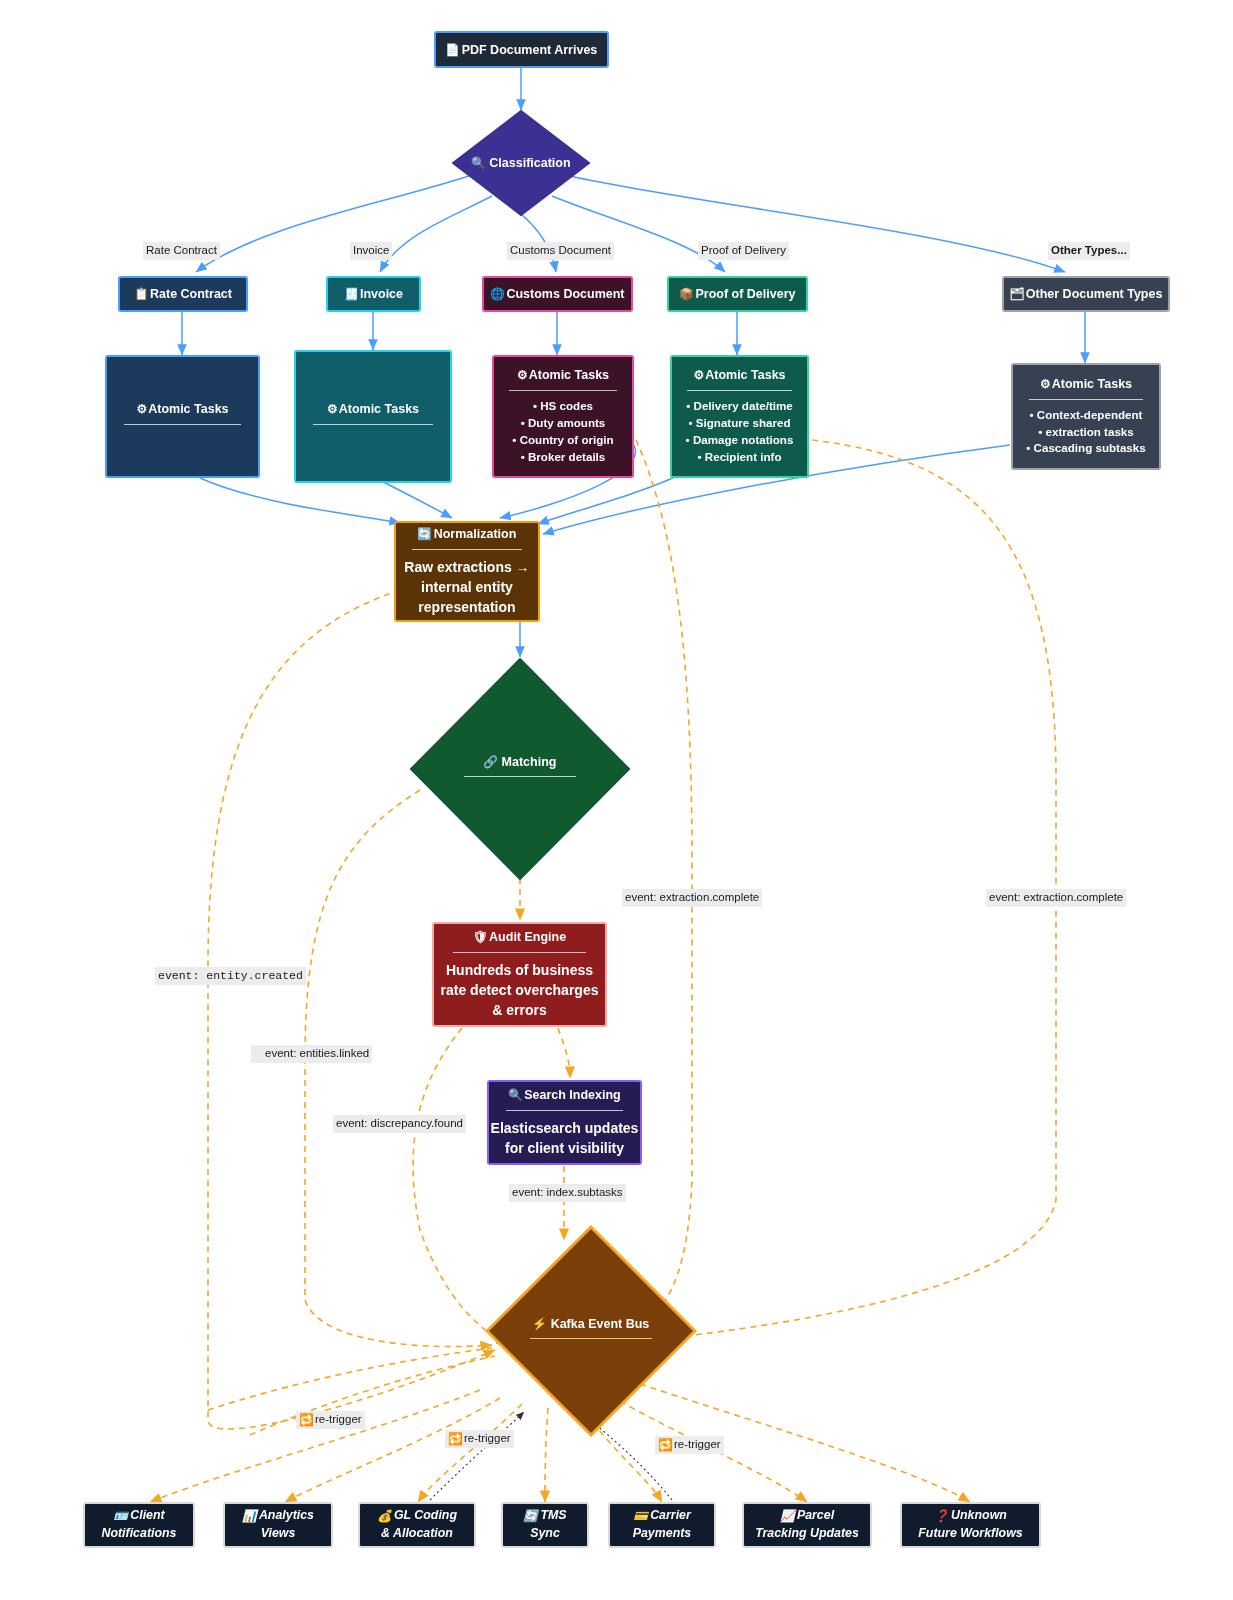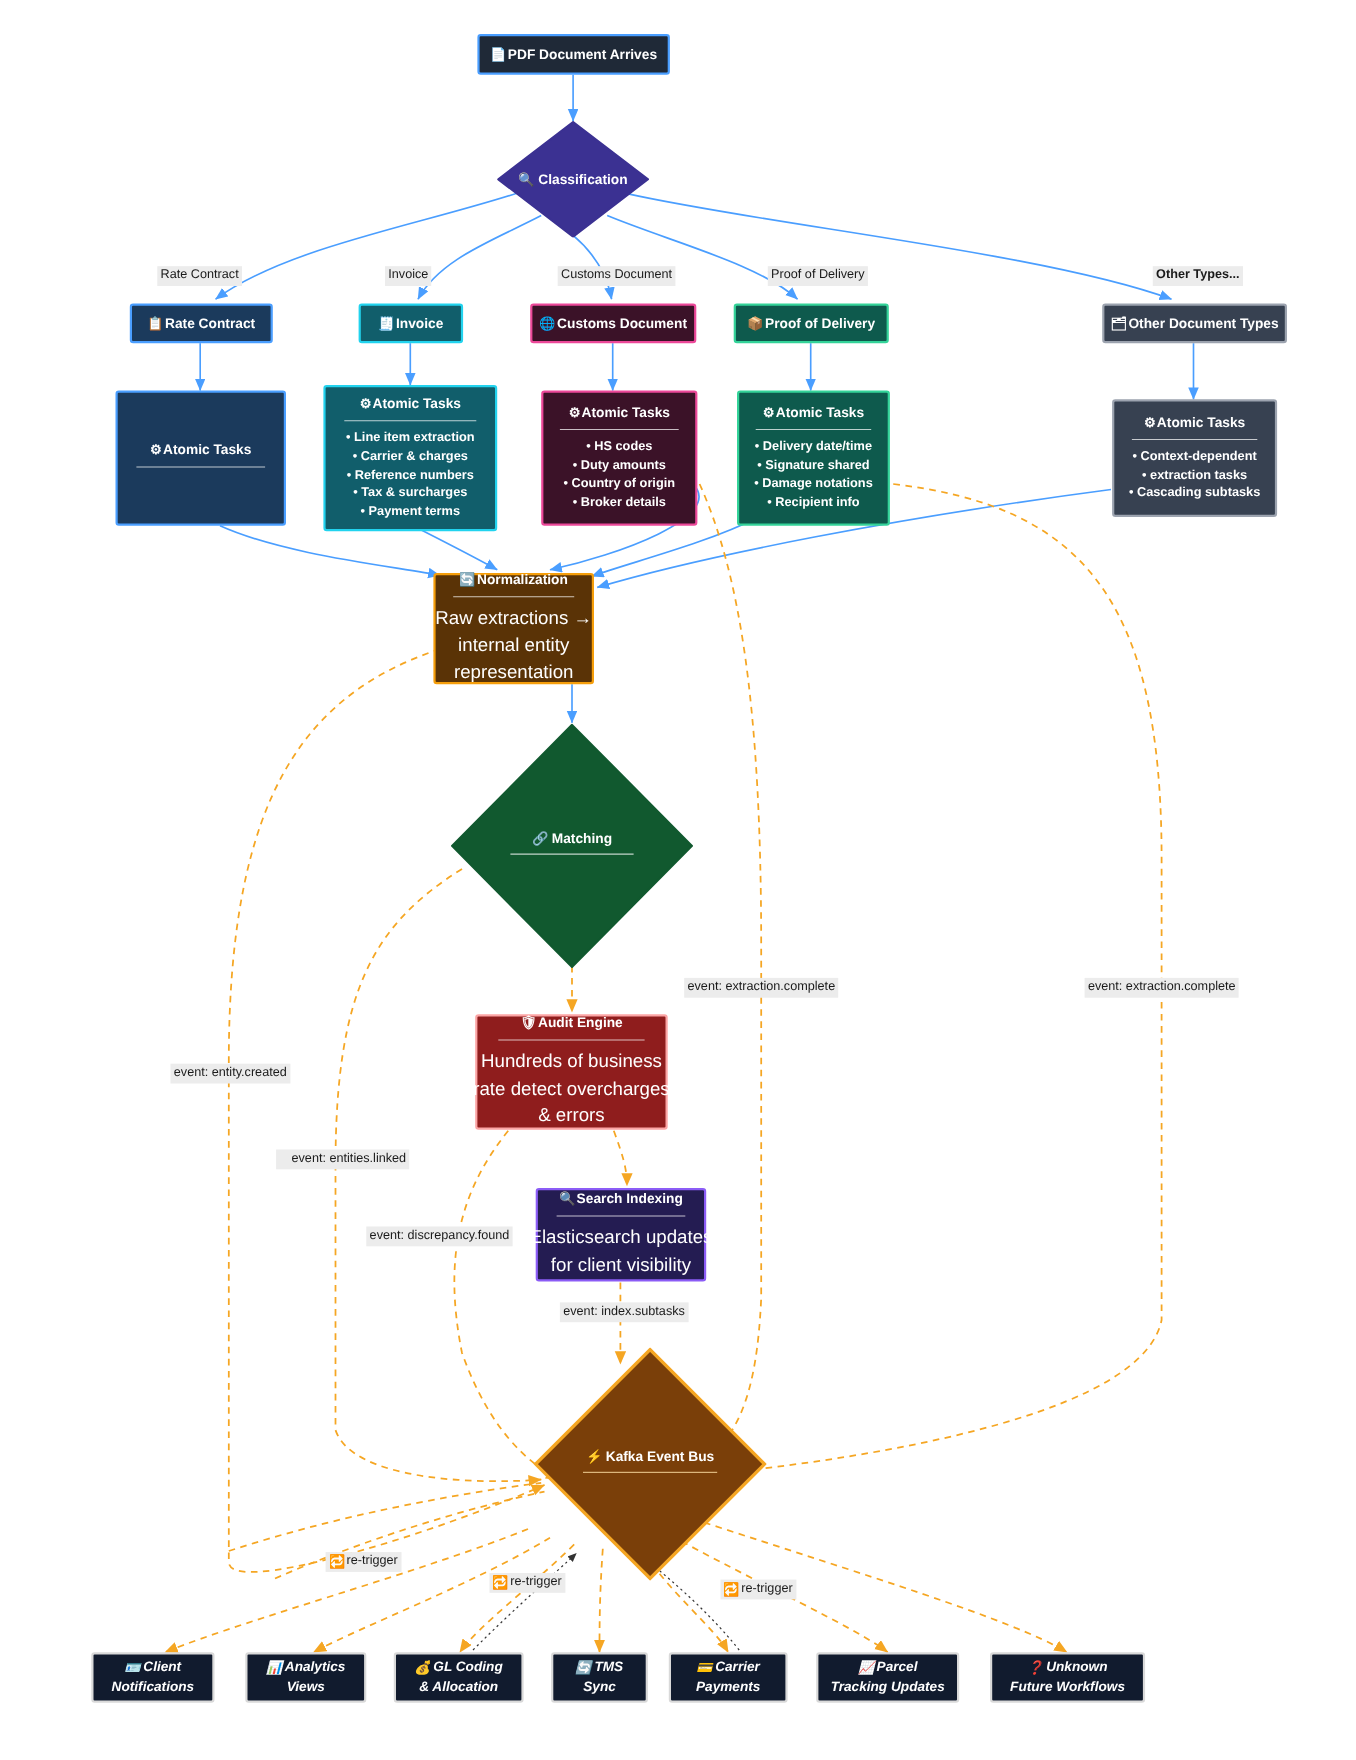--- a/index.html
+++ b/index.html
@@ -61,22 +61,22 @@
   .node ul li {
     font-size: 11.6px;
     font-weight: bold;
     white-space: nowrap;
     line-height: 1.45;
   }
   .node ul li::before {
     content: "• ";
   }
   .node .lines div {
-    font-size: 17px;
-    font-weight: normal;
+    font-size: 14px;
+    font-weight: bold;
     line-height: 1.45;
     white-space: nowrap;
   }
   .ico {
     font-size: 12px;
     line-height: 1;
     display: inline-block;
   }
 
   
@@ -313,27 +313,20 @@
     </div>
     <div class="rule"></div>
   </div>
 
   <div class="node n-at-inv" style="left:294px; top:350px; width:158px; height:133px;">
     <div class="title">
       <span class="ico">⚙</span>
       <span>Atomic Tasks</span>
     </div>
     <div class="rule"></div>
-    <ul>
-      <li>Line item extraction</li>
-      <li>Carrier &amp; charges</li>
-      <li>Reference numbers</li>
-      <li>Tax &amp; surcharges</li>
-      <li>Payment terms</li>
-    </ul>
   </div>
 
   <div class="node n-at-cus" style="left:492px; top:355px; width:142px; height:123px;">
     <div class="title">
       <span class="ico">⚙</span>
       <span>Atomic Tasks</span>
     </div>
     <div class="rule"></div>
     <ul>
       <li>HS codes</li>
@@ -427,21 +420,21 @@
     </svg>
     <div class="dcontent" style="width:170px;">
       <div class="title">
         <span class="ico">⚡</span>
         <span>Kafka Event Bus</span>
       </div>
       <div class="rule" style="width:122px; border-top-color:#e7c48a;"></div>
     </div>
   </div>
 
-  <div class="elabel" style="left:155px; top:967px;">event: entity.created</div>
+  <div class="elabel" style="left:155px; top:967px;font-family:Liberation Mono, monospace;">event: entity.created</div>
   <div class="elabel" style="left:251px; top:1045px;padding-left:14px;">event: entities.linked</div>
   <div class="elabel" style="left:333px; top:1115px;">event: discrepancy.found</div>
   <div class="elabel" style="left:509px; top:1184px;">event: index.subtasks</div>
   <div class="elabel" style="left:622px; top:889px;">event: extraction.complete</div>
   <div class="elabel" style="left:986px; top:889px;">event: extraction.complete</div>
 
   <div class="elabel retrig" style="left:296px; top:1411px;">
     <span class="ico">🔁</span>
     <span>re-trigger</span>
   </div>

